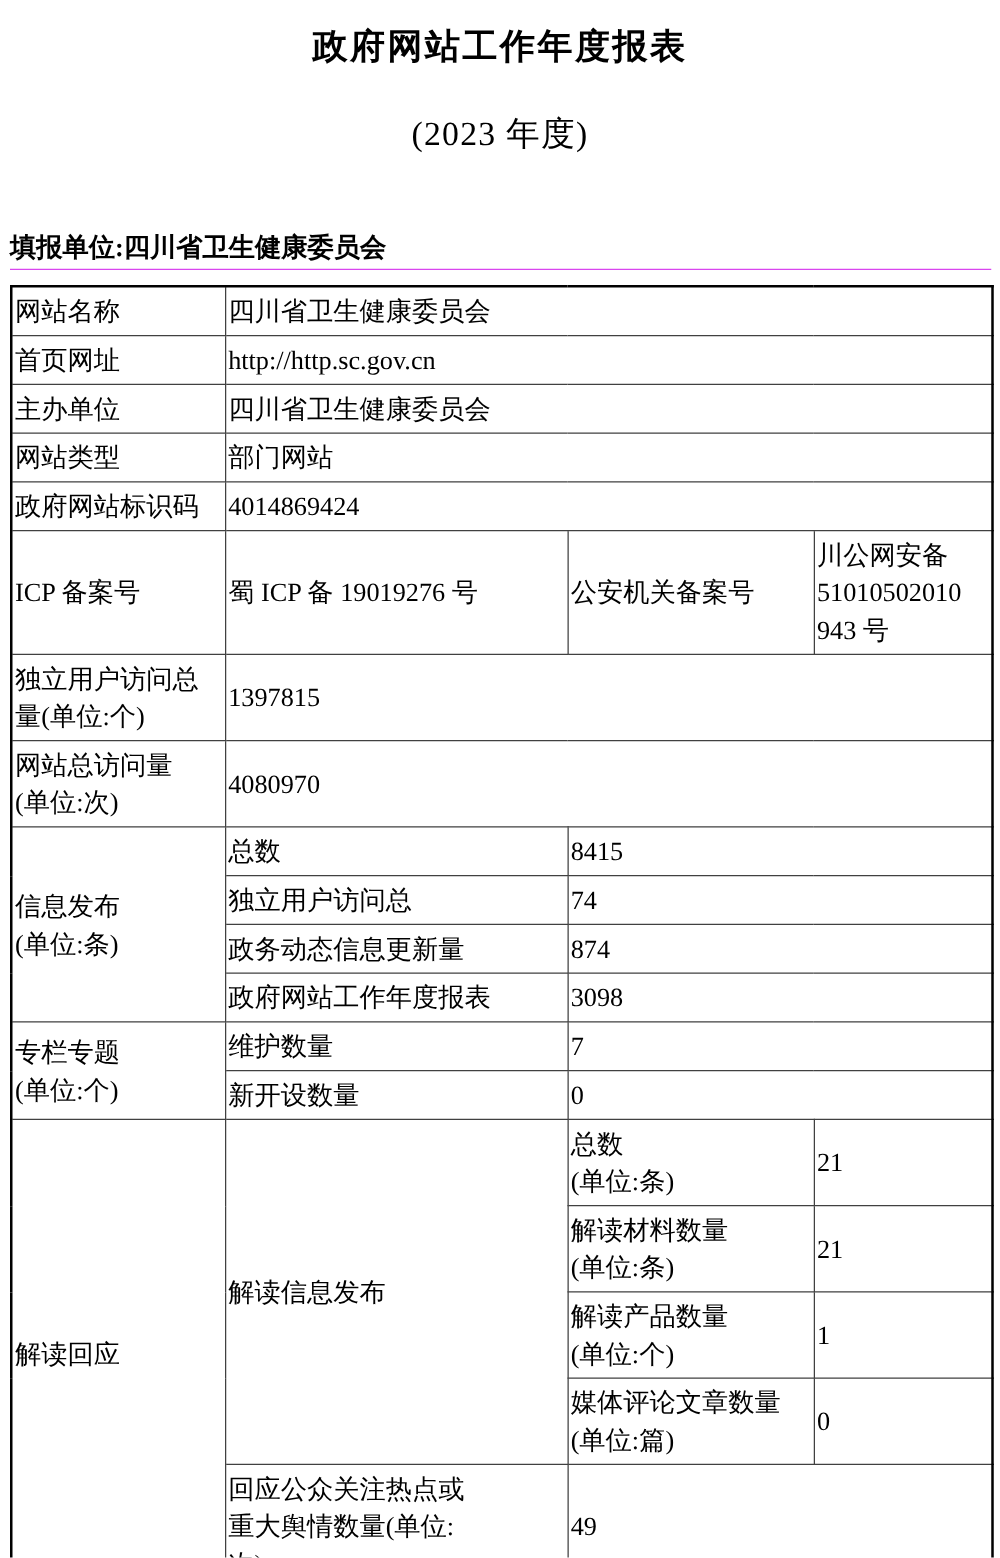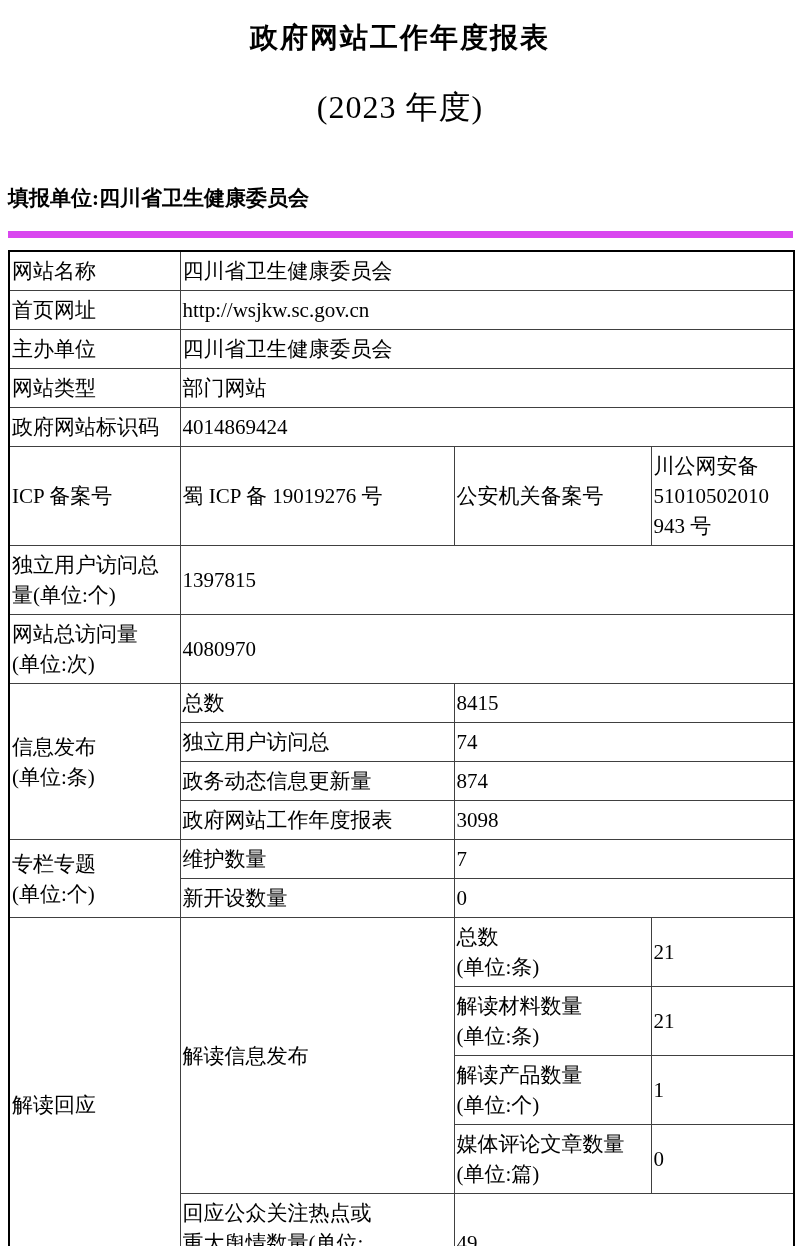--- a/index.html
+++ b/index.html
@@ -9,28 +9,28 @@
     color:#000;
   }
   .page{width:800px;height:1246px;position:relative;}
   .title{
     margin:0;padding-top:14px;
     text-align:center;font-size:28px;line-height:48px;
     font-weight:bold;letter-spacing:2px;
   }
   .subtitle{
     margin-top:30px;text-align:center;
-    font-size:32px;line-height:30px;letter-spacing:1px;
+    font-size:27px;line-height:30px;letter-spacing:1px;
   }
   .report-unit{
     margin:64px 7px 12px 8px;
     width:785px;box-sizing:border-box;
     font-size:21px;line-height:24px;font-weight:bold;
-    padding-bottom:21px;
-    border-bottom:7px solid #d946ef;
+    padding-bottom:5px;
+    border-bottom:1px solid #d946ef;
   }
   table.report{
     margin:7px 0 0 8px;
     width:785px;table-layout:fixed;
     border-collapse:collapse;
     border:2px solid #000;
     border-bottom:3px solid #000;
   }
   table.report td{
     border:1px solid #404040;
@@ -59,21 +59,21 @@
     </colgroup>
 
     <tbody>
         <tr style="height:36px">
       <td>网站名称</td>
       <td colspan="3">四川省卫生健康委员会</td>
     </tr>
 
     <tr style="height:37px">
       <td>首页网址</td>
-      <td colspan="3">http://wsjkw.sc.gov.cn</td>
+      <td colspan="3">http://http.sc.gov.cn</td>
     </tr>
 
     <tr style="height:36px">
       <td>主办单位</td>
       <td colspan="3">四川省卫生健康委员会</td>
     </tr>
 
     <tr style="height:37px">
       <td>网站类型</td>
       <td colspan="3">部门网站</td>

